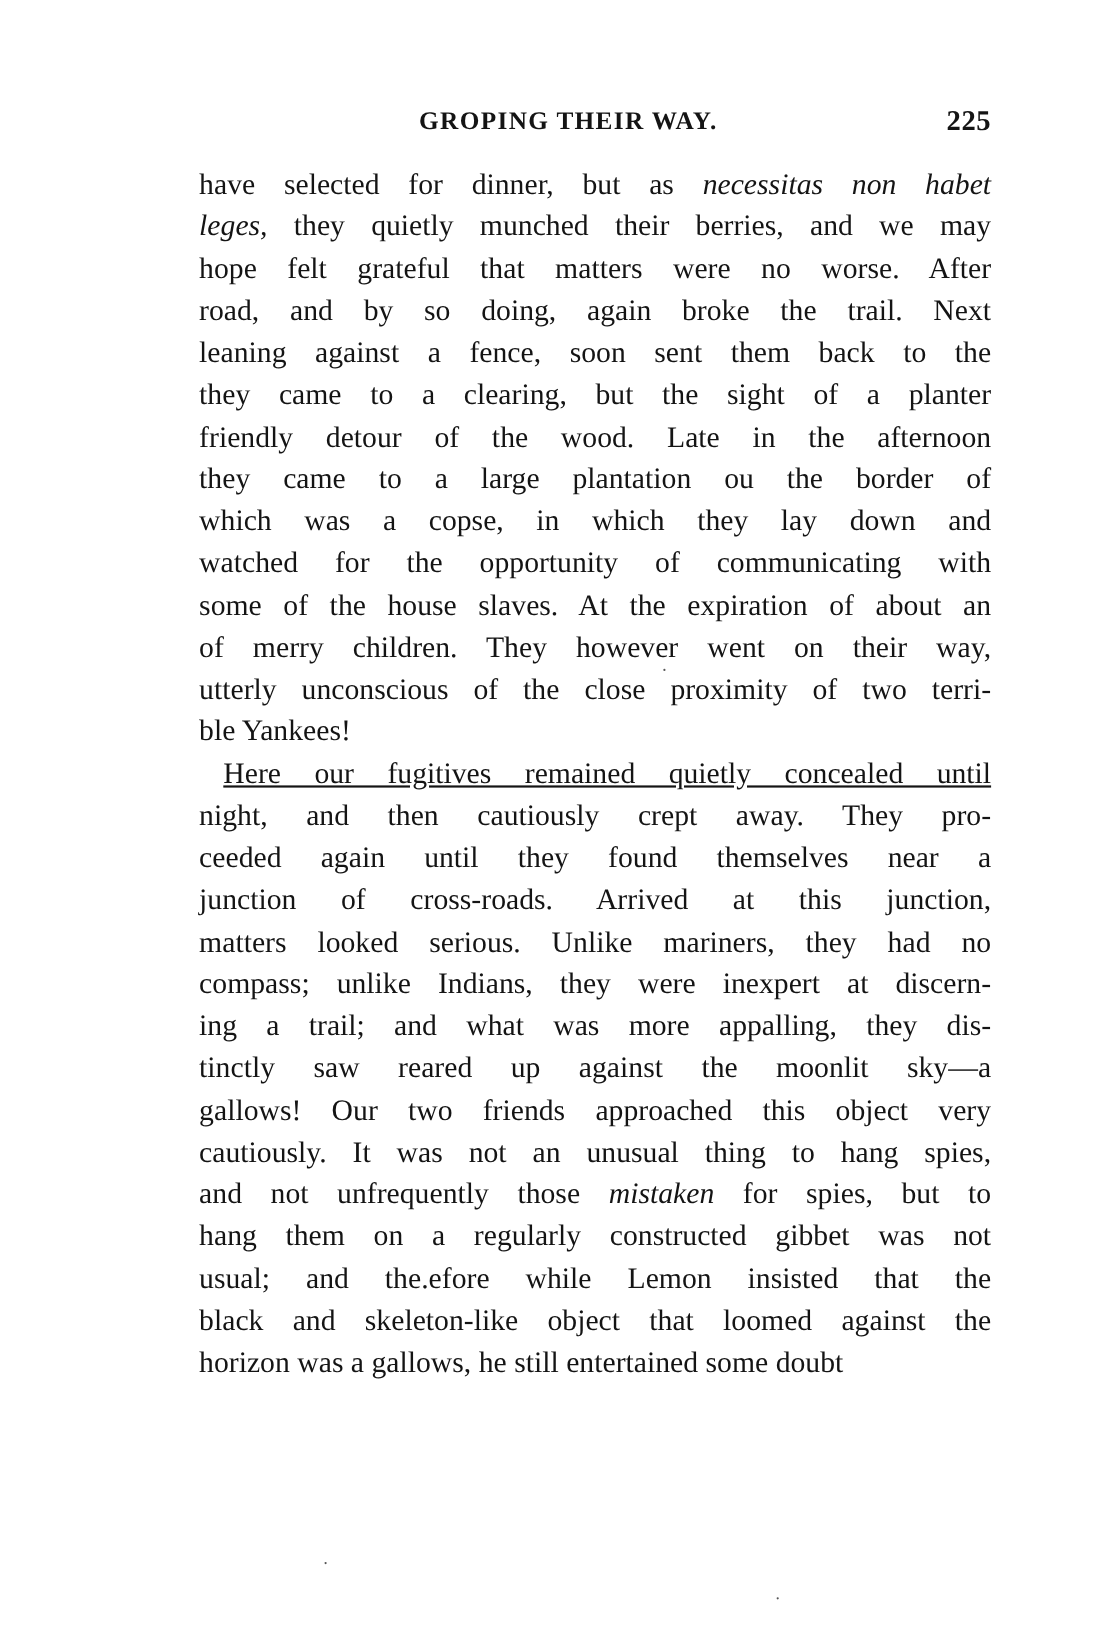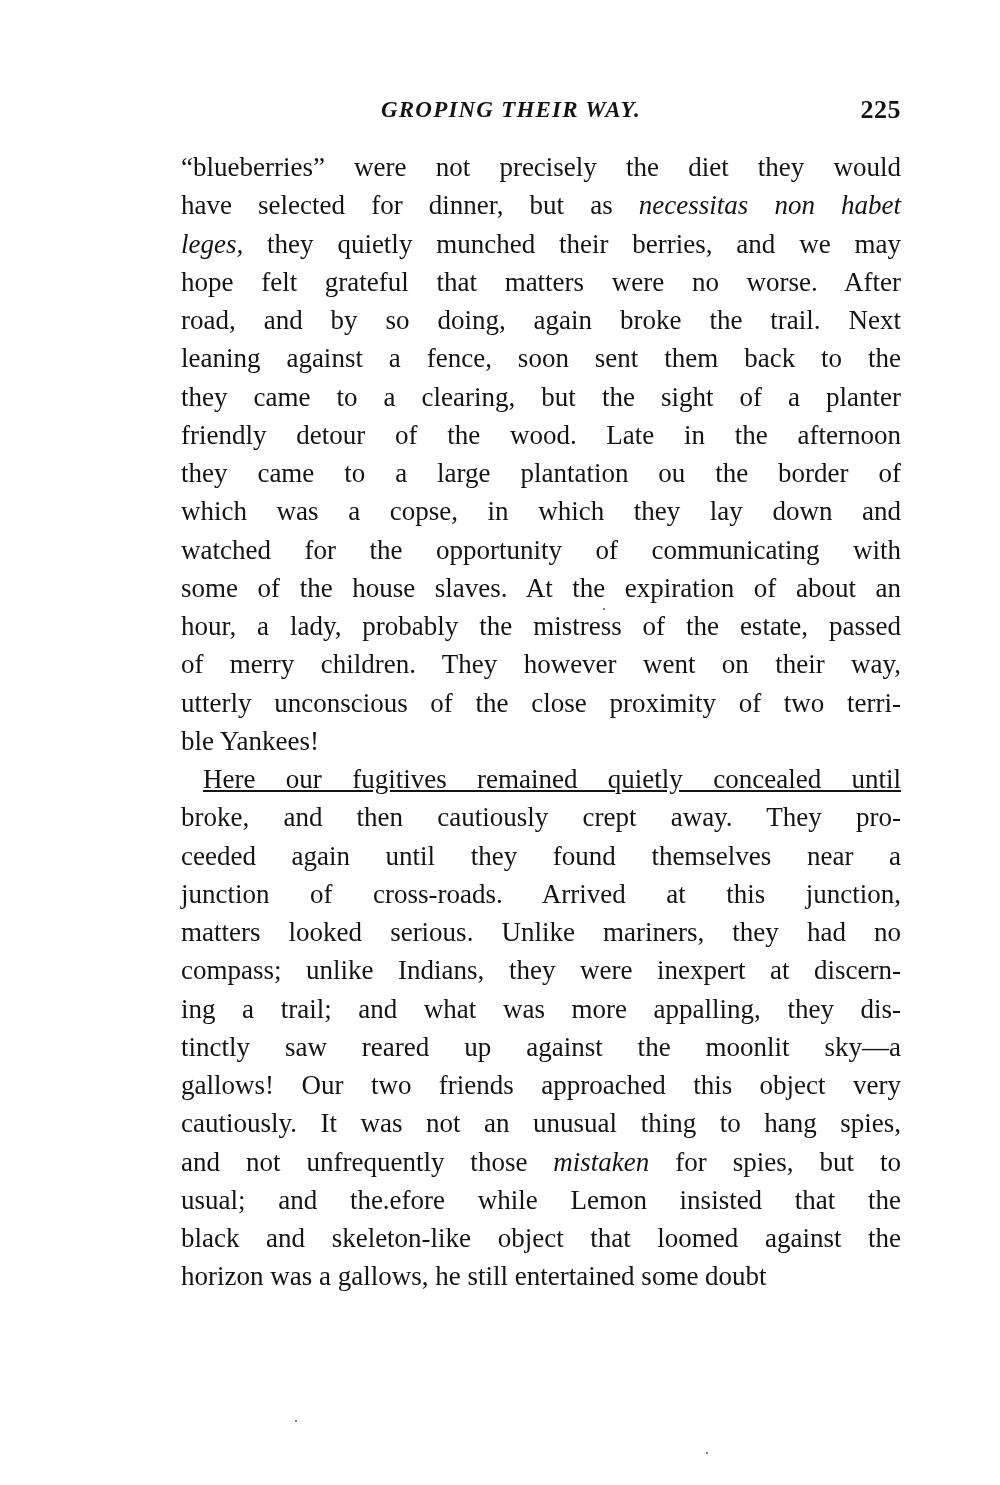--- a/index.html
+++ b/index.html
@@ -26,21 +26,20 @@
       position: absolute;
       top: 92px;
       left: 0;
       width: 720px;
       height: 36px;
     }
     .running-title {
       position: absolute;
       left: 200px;
       top: 0;
-      font-style: italic;
       font-weight: bold;
       font-size: 23px;
       letter-spacing: 1.2px;
       line-height: 36px;
     }
     .page-number {
       position: absolute;
       right: 0;
       top: 0;
       font-size: 26px;
@@ -86,49 +85,48 @@
 </head>
 <body>
 
 <div class="page">
   <div class="running-head">
     <span class="running-title">GROPING THEIR WAY.</span>
     <span class="page-number">225</span>
   </div>
   <div class="body-text" id="body-text">
       <div>
-        <span class="line"><span>“blueberries” were not precisely the diet they would</span></span>
         <span class="line"><span>have selected for dinner, but as </span><em>necessitas non habet</em></span>
         <span class="line"><em>leges,</em><span> they quietly munched their berries, and we may</span></span>
         <span class="line"><span>hope felt grateful that matters were no worse.  After</span></span>
         <span class="line"><span>road, and by so doing, again broke the trail.  Next</span></span>
         <span class="line"><span>leaning against a fence, soon sent them back to the</span></span>
         <span class="line"><span>they came to a clearing, but the sight of a planter</span></span>
         <span class="line"><span>friendly detour of the wood.  Late in the afternoon</span></span>
         <span class="line"><span>they came to a large plantation ou the border of</span></span>
         <span class="line"><span>which was a copse, in which they lay down and</span></span>
         <span class="line"><span>watched for the opportunity of communicating with</span></span>
         <span class="line"><span>some of the house slaves.  At the expiration of about an</span></span>
-        <span class="line"><span>hour, a lady, probably the mistress of the estate, passed</span></span>
         <span class="line"><span>of merry children.  They however went on their way,</span></span>
         <span class="line"><span>utterly unconscious of the close proximity of two terri-</span></span>
         <span class="line last"><span>ble Yankees!</span></span>
       </div>
       <div>
         <span class="line indent"><span>Here our fugitives remained quietly concealed until</span></span>
-        <span class="line"><span>broke, and then cautiously crept away.  They pro-</span></span>
+        <span class="line"><span>night, and then cautiously crept away.  They pro-</span></span>
         <span class="line"><span>ceeded again until they found themselves near a</span></span>
         <span class="line"><span>junction of cross-roads.  Arrived at this junction,</span></span>
         <span class="line"><span>matters looked serious.  Unlike mariners, they had no</span></span>
         <span class="line"><span>compass; unlike Indians, they were inexpert at discern-</span></span>
         <span class="line"><span>ing a trail; and what was more appalling, they dis-</span></span>
         <span class="line"><span>tinctly saw reared up against the moonlit sky—a</span></span>
         <span class="line"><span>gallows!  Our two friends approached this object very</span></span>
         <span class="line"><span>cautiously.  It was not an unusual thing to hang spies,</span></span>
         <span class="line"><span>and not unfrequently those </span><em>mistaken</em><span> for spies, but to</span></span>
+        <span class="line"><span>hang them on a regularly constructed gibbet was not</span></span>
         <span class="line"><span>usual; and the.efore while Lemon insisted that the</span></span>
         <span class="line"><span>black and skeleton-like object that loomed against the</span></span>
         <span class="line last"><span>horizon was a gallows, he still entertained some doubt</span></span>
       </div>
     </div>
 </div>
 
 <div class="speck" style="left:603px; top:608px;"></div>
 <div class="speck" style="left:706px; top:1452px;"></div>
 <div class="speck" style="left:295px; top:1420px;"></div>

